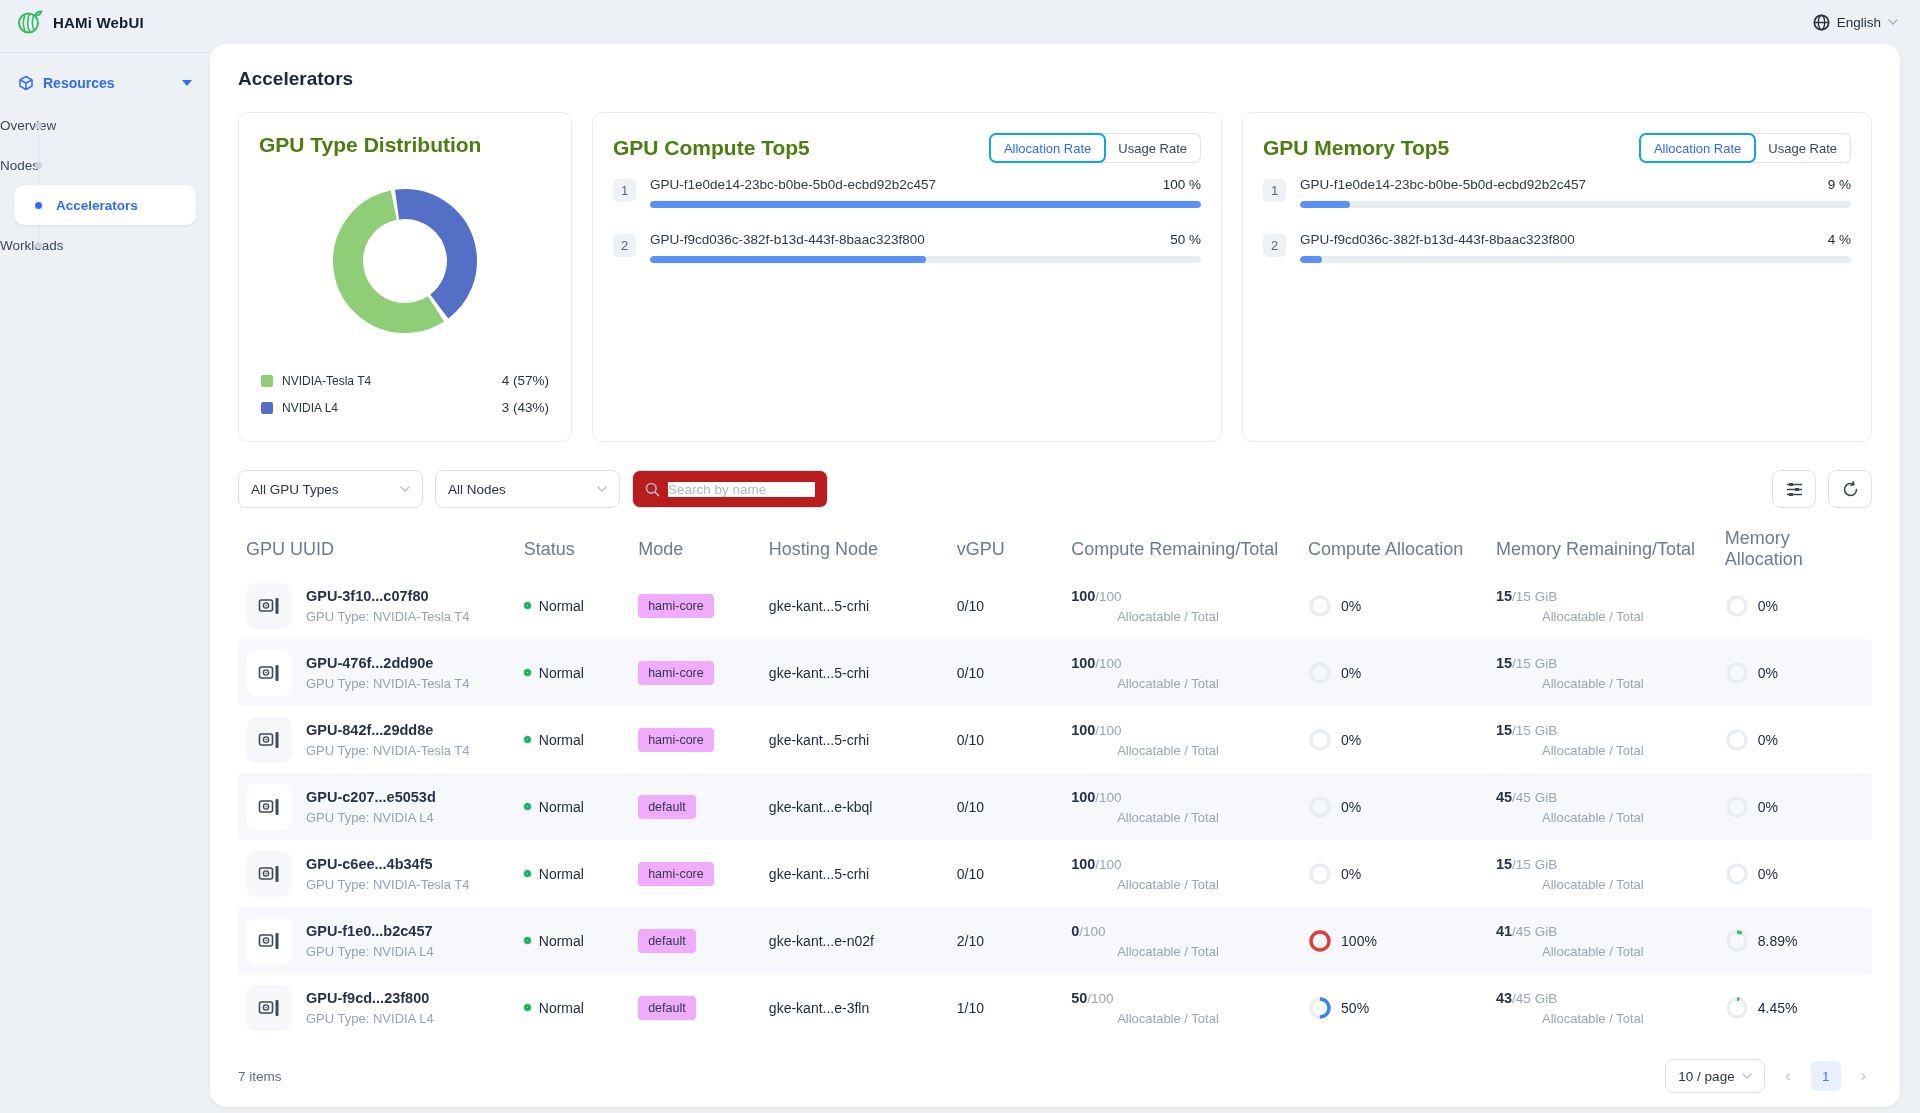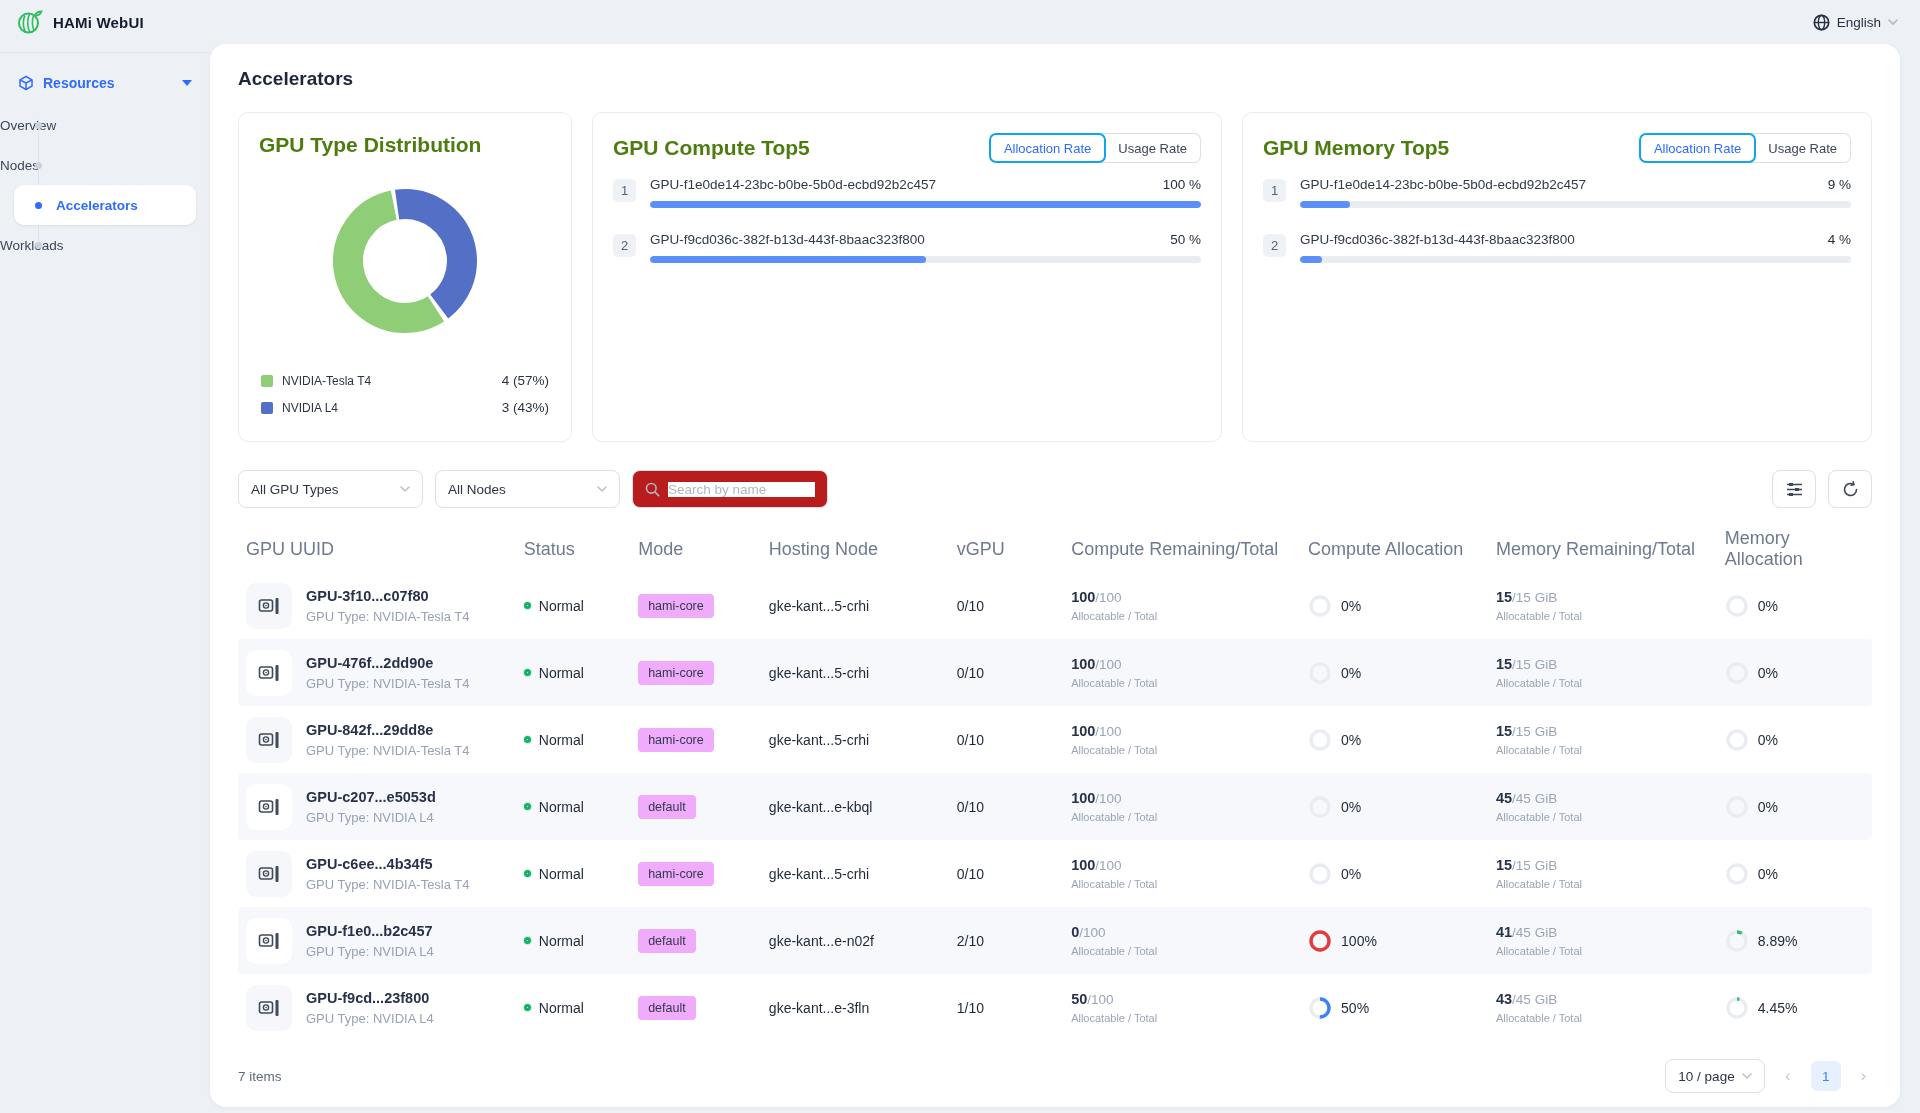--- a/index.html
+++ b/index.html
@@ -78,21 +78,21 @@
   .cell-uuid { display:flex; align-items:center; gap:14px; }
   .gpu-box { width:46px; height:46px; border-radius:10px; background:#f5f7fa; display:flex; align-items:center; justify-content:center; flex:0 0 46px; }
   .trow.striped .gpu-box { background:#fff; }
   .uuid-main { font-size:14.5px; font-weight:bold; color:#27324a; margin-bottom:5px; }
   .uuid-sub { font-size:13px; color:#98a2b3; }
   .status { display:flex; align-items:center; gap:8px; }
   .status-dot { width:7px; height:7px; border-radius:50%; background:#fff; border:3px solid #16b364; box-shadow:0 0 0 1px rgba(22,179,100,.18); }
   .mode-tag { display:inline-block; font-size:12.5px; color:#303a49; background:#f0abfc; border-radius:4px; padding:5px 10px; }
   .num-main { font-size:14.5px; font-weight:bold; color:#27324a; }
   .num-dim  { font-size:13.5px; font-weight:normal; color:#9aa5b5; }
-  .num-sub  { font-size:11px; color:#9aa5b5; margin-top:5px; }
+  .num-sub  { font-size:13px; color:#9aa5b5; margin-top:5px;margin-left:46px; }
   .alloc { display:flex; align-items:center; gap:9px; }
   .alloc-label { font-size:14px; color:#1f2937; }
   
   .tfoot { display:flex; align-items:center; margin-top:18px; }
   .items-count { font-size:13.5px; color:#5f6b7c; }
   .pager { margin-left:auto; display:flex; align-items:center; gap:14px; }
   .page-size { width:100px; height:34px; }
   .pg-arrow { font-size:16px; color:#c0c7d1; cursor:pointer; padding:0 6px; }
   .pg-num { width:30px; height:30px; border-radius:6px; background:#e8f0fe; color:#3b82f6; font-size:13.5px; display:flex; align-items:center; justify-content:center; cursor:pointer; }
   svg { display:block; }

